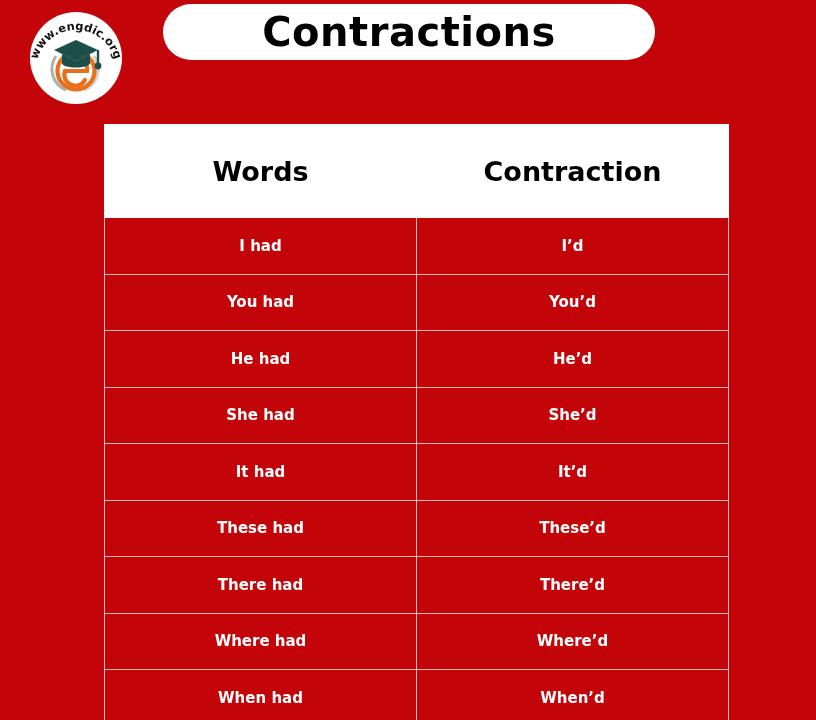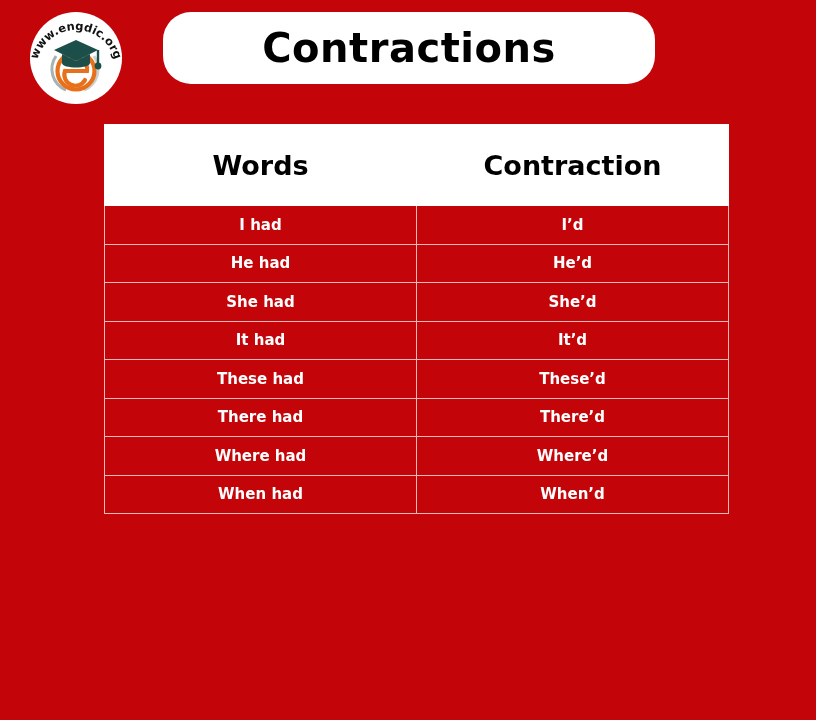--- a/index.html
+++ b/index.html
@@ -22,23 +22,23 @@
     top: 8px;
     width: 108px;
     height: 100px;
   }
   #logo-badge svg { display: block; }
 
   
   #title-pill {
     position: absolute;
     left: 163px;
-    top: 12px;
+    top: 4px;
     width: 492px;
-    height: 72px;
+    height: 56px;
     background: #ffffff;
     border-radius: 28px;
     display: flex;
     align-items: center;
     justify-content: center;
   }
   #title-text {
     color: #000000;
     font-size: 40px;
     font-weight: 700;
@@ -59,33 +59,33 @@
   #contractions-table col.c1 { width: 312px; }
   #contractions-table col.c2 { width: 312px; }
 
   #contractions-table thead th {
     background: #ffffff;
     color: #000000;
     font-size: 27px;
     font-weight: 700;
     height: 58px;
     text-align: center;
-    padding: 11px;
+    padding: 17px;
     font-family: "DejaVu Sans", sans-serif;
     border: 1px solid #ffffff;
   }
 
   #contractions-table tbody td {
     background: #c30509;
     color: #ffffff;
     font-size: 15px;
     font-weight: 700;
     height: 37.5px;
     text-align: center;
-    padding: 0;
+    padding: 9px;
     border: 1px solid #f2b9ba;
     font-family: "DejaVu Sans", sans-serif;
     white-space: nowrap;
   }
   #contractions-table tbody tr:first-child td { border-top: 1px solid #ffffff; }
 </style>
 </head>
 <body>
 
 <div id="logo-badge">
@@ -127,20 +127,24 @@
       <th>Words</th>
       <th>Contraction</th>
     </tr>
   </thead>
   <tbody id="table-body">
       <tr>
         <td>I had</td>
         <td>I’d</td>
       </tr>
       <tr>
+        <td>You had</td>
+        <td>You’d</td>
+      </tr>
+      <tr>
         <td>He had</td>
         <td>He’d</td>
       </tr>
       <tr>
         <td>She had</td>
         <td>She’d</td>
       </tr>
       <tr>
         <td>It had</td>
         <td>It’d</td>

